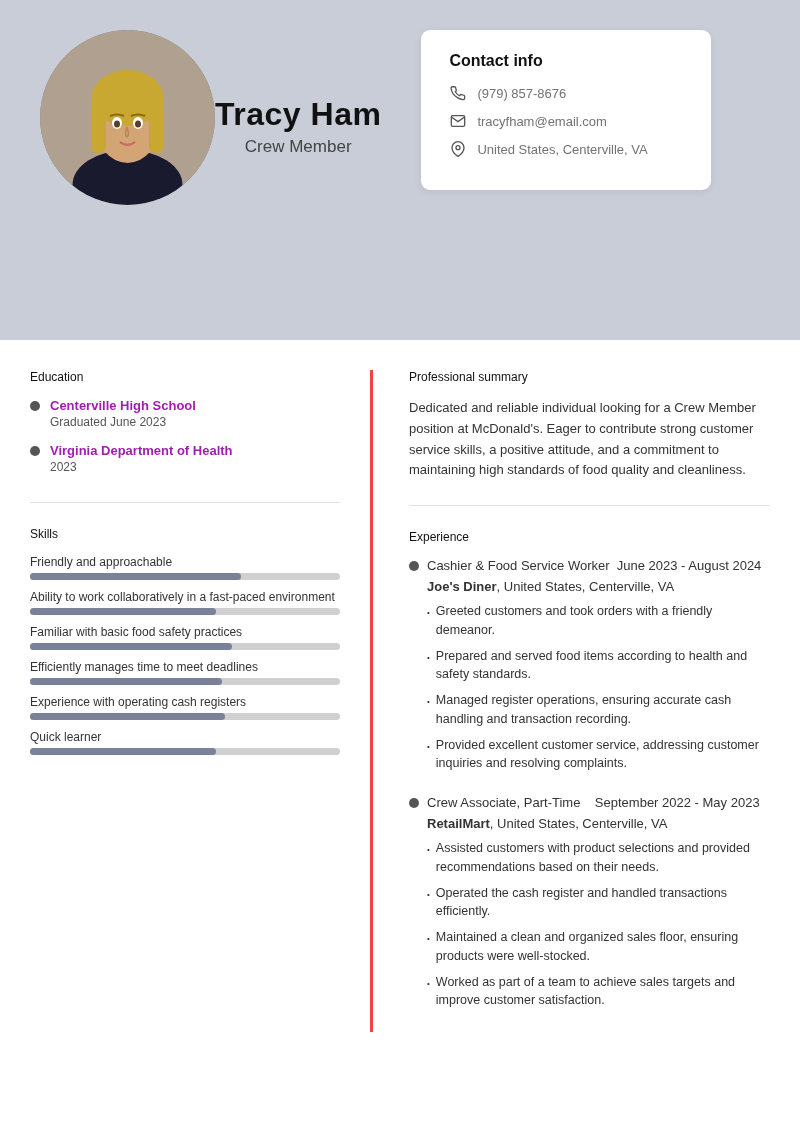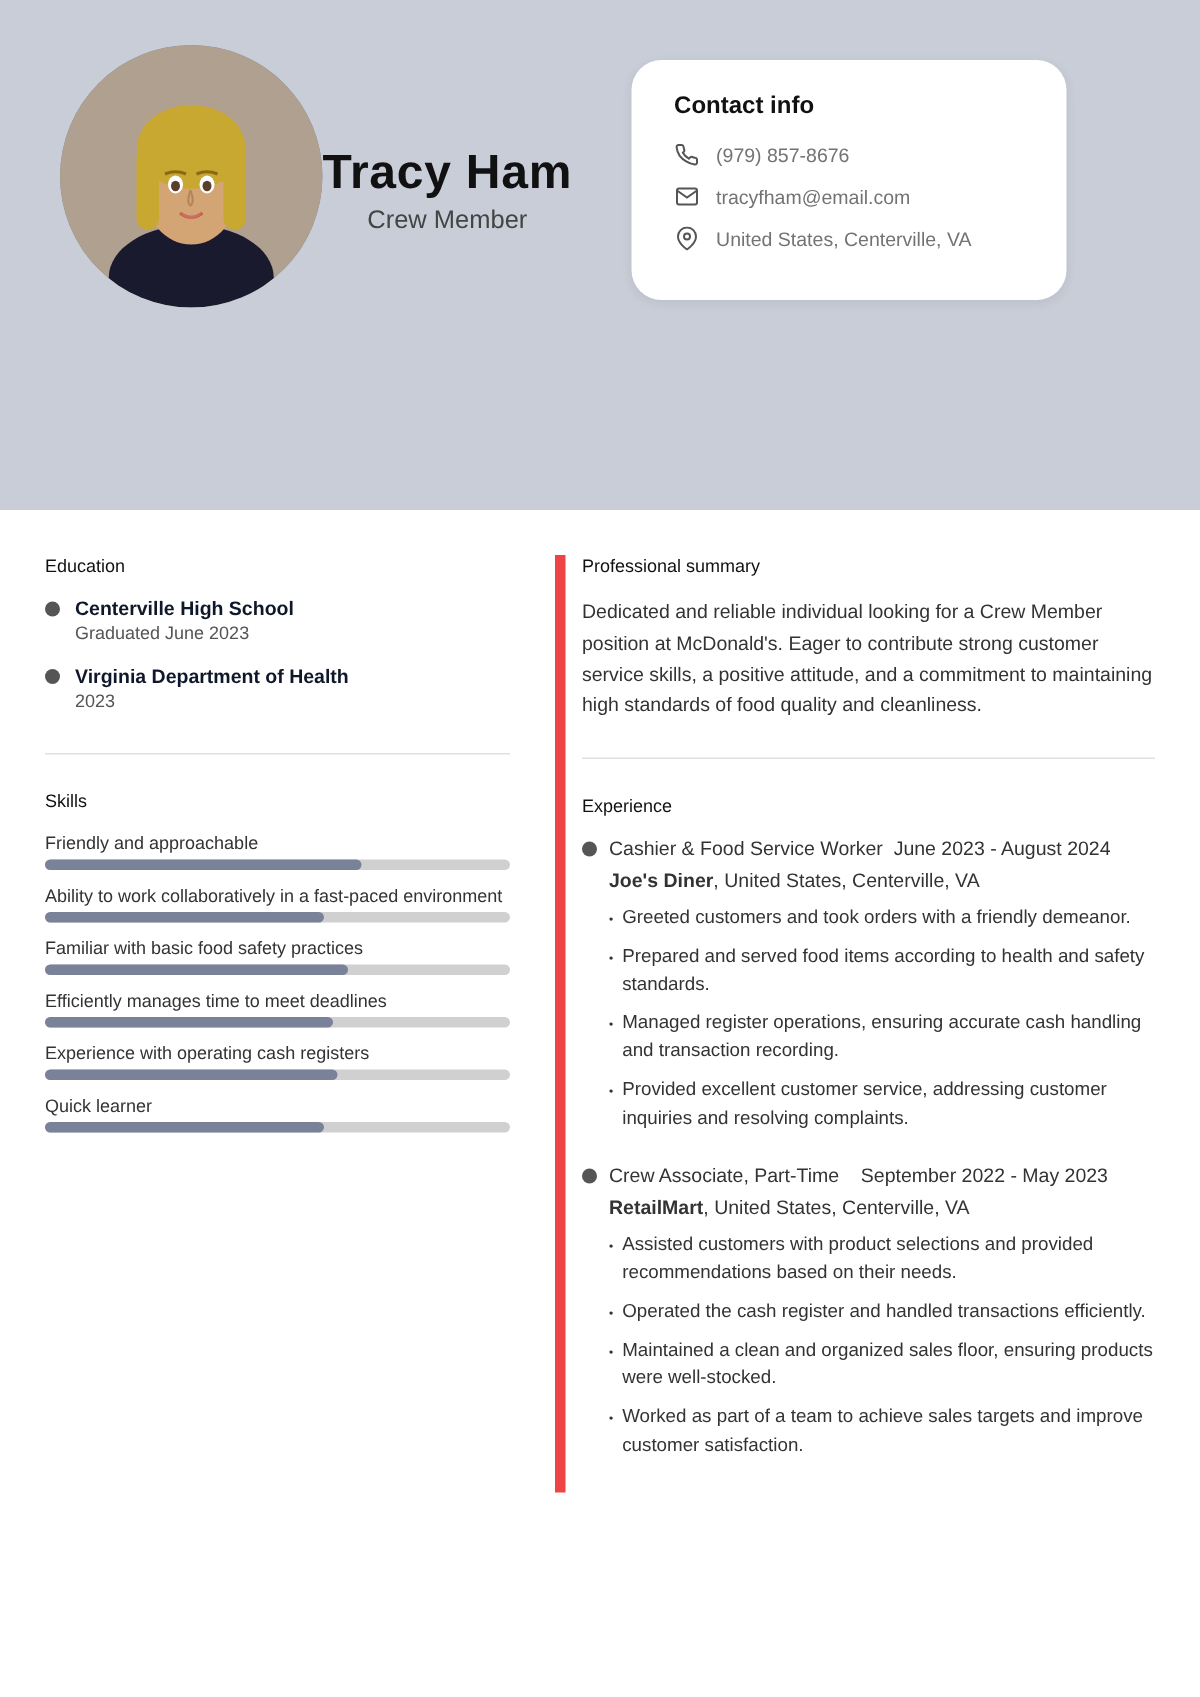--- a/index.html
+++ b/index.html
@@ -59,24 +59,23 @@
     }
 
     .name-title p {
       font-size: 17px;
       color: #444;
       margin-top: 4px;
     }
 
     .contact-card {
       background: #fff;
-      border-radius: 20px;
+      border-radius: 9px;
       padding: 22px 28px;
       min-width: 290px;
-      margin-top: 10px;
       box-shadow: 0 2px 8px rgba(0,0,0,0.07);
     }
 
     .contact-card h3 {
       font-size: 16px;
       font-weight: bold;
       margin-bottom: 14px;
       color: #111;
     }
 
@@ -109,22 +108,22 @@
     }
 
     .left-col {
       width: 340px;
       flex-shrink: 0;
       padding-right: 30px;
     }
 
     .right-col {
       flex: 1;
-      padding-left: 11px;
-      border-left: 7px solid #ef4444;
+      padding-left: 36px;
+      border-left: 3px solid #ef4444;
     }
 
     .section-title {
       font-size: 12px;
       font-weight: normal;
       color: #111;
       margin-bottom: 14px;
       margin-top: 0;
     }
 
@@ -145,21 +144,21 @@
       height: 10px;
       border-radius: 50%;
       background: #555;
       margin-top: 3px;
       flex-shrink: 0;
     }
 
     .edu-text h4 {
       font-size: 13px;
       font-weight: bold;
-      color: #0f172a;
+      color: #a21caf;
     }
 
     .edu-text p {
       font-size: 12px;
       color: #555;
       margin-top: 2px;
     }
 
     
     .skills-section {

